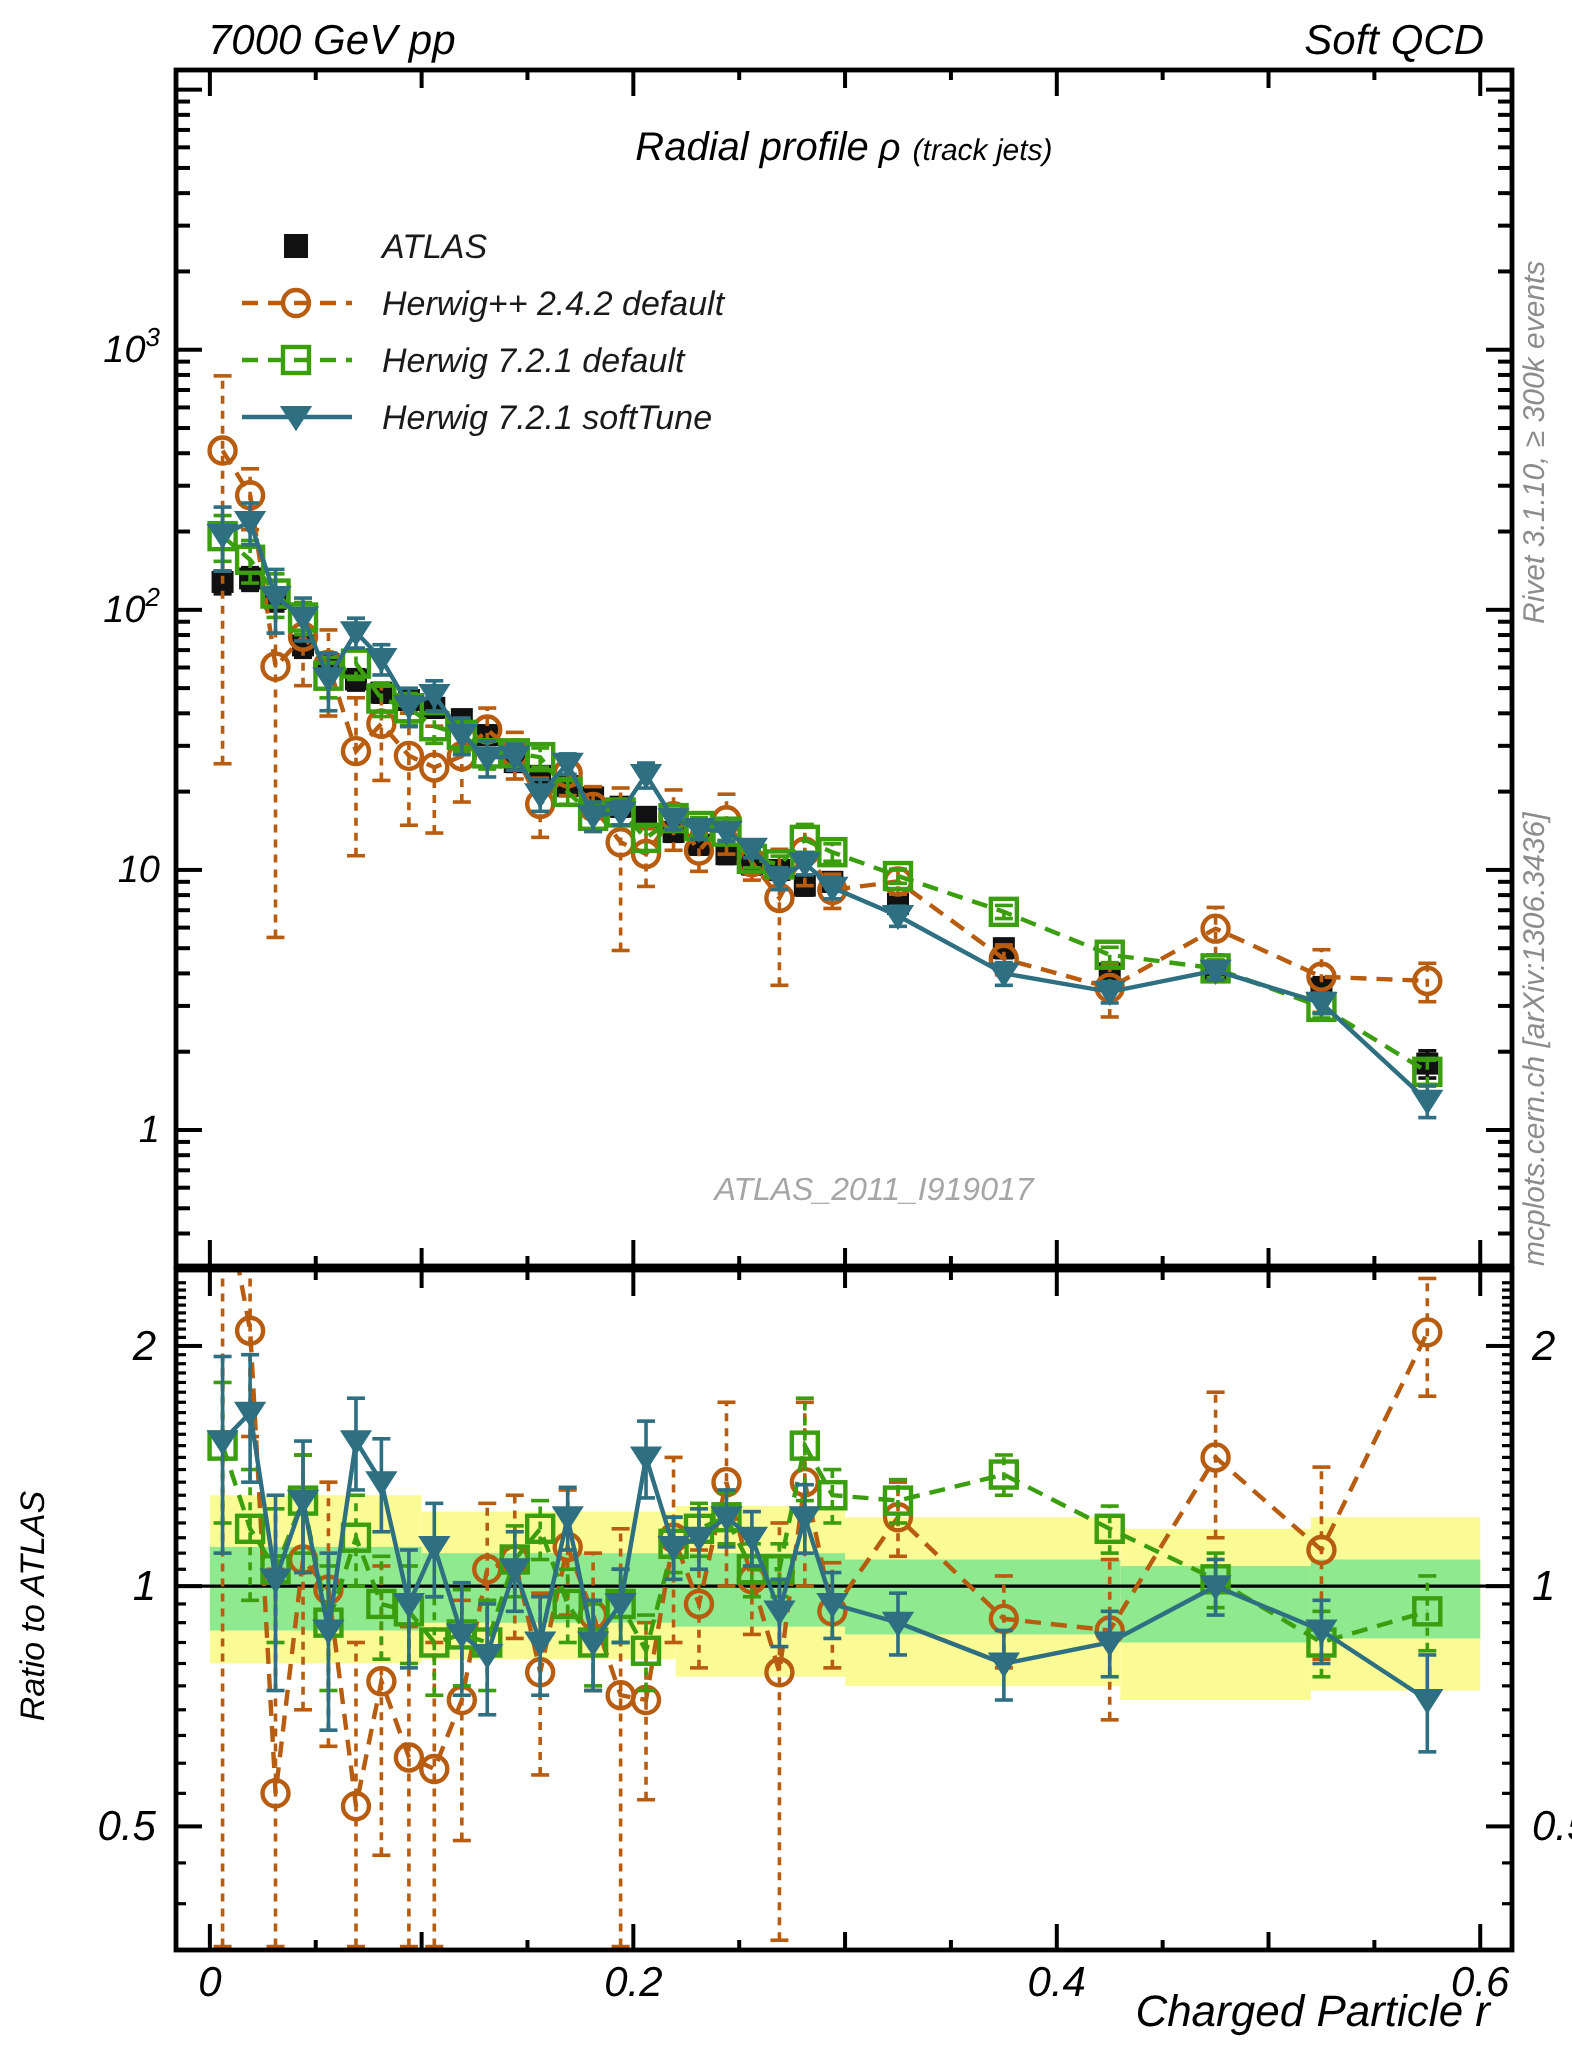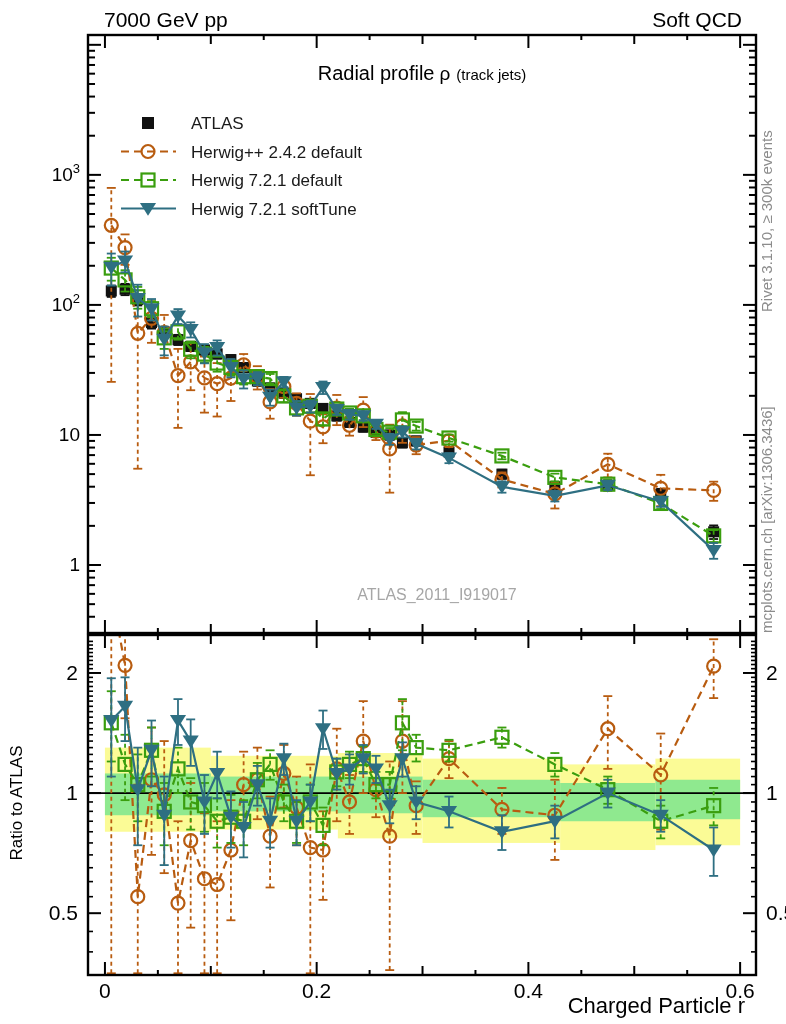--- a/index.html
+++ b/index.html
@@ -1,17 +1,17 @@
 <!DOCTYPE html>
 <html><head>
 <meta charset="utf-8">
 <style>
   html,body{margin:0;padding:0;background:#ffffff;}
   body{font-family:"Liberation Sans", sans-serif;}
-  #stage{position:relative;width:786px;height:1024px;background:#fff;overflow:hidden;}
+  #stage{position:relative;width:786px;height:1024px;background:#fff;overflow:hidden;font-style:italic;}
   svg{display:block;}
   text{font-family:"Liberation Sans", sans-serif;fill:#000;}
   .hdr{font-size:21px;}
   .ttl{font-size:20px;}
   .ttl-sym{font-size:19px;}
   .ttl-small{font-size:15px;}
   .side-note{font-size:15px;fill:#8c8c8c;}
   .watermark{font-size:16px;fill:#a6a6a6;}
   .axlabel{font-size:22px;}
   .rylabel{font-size:17px;}

